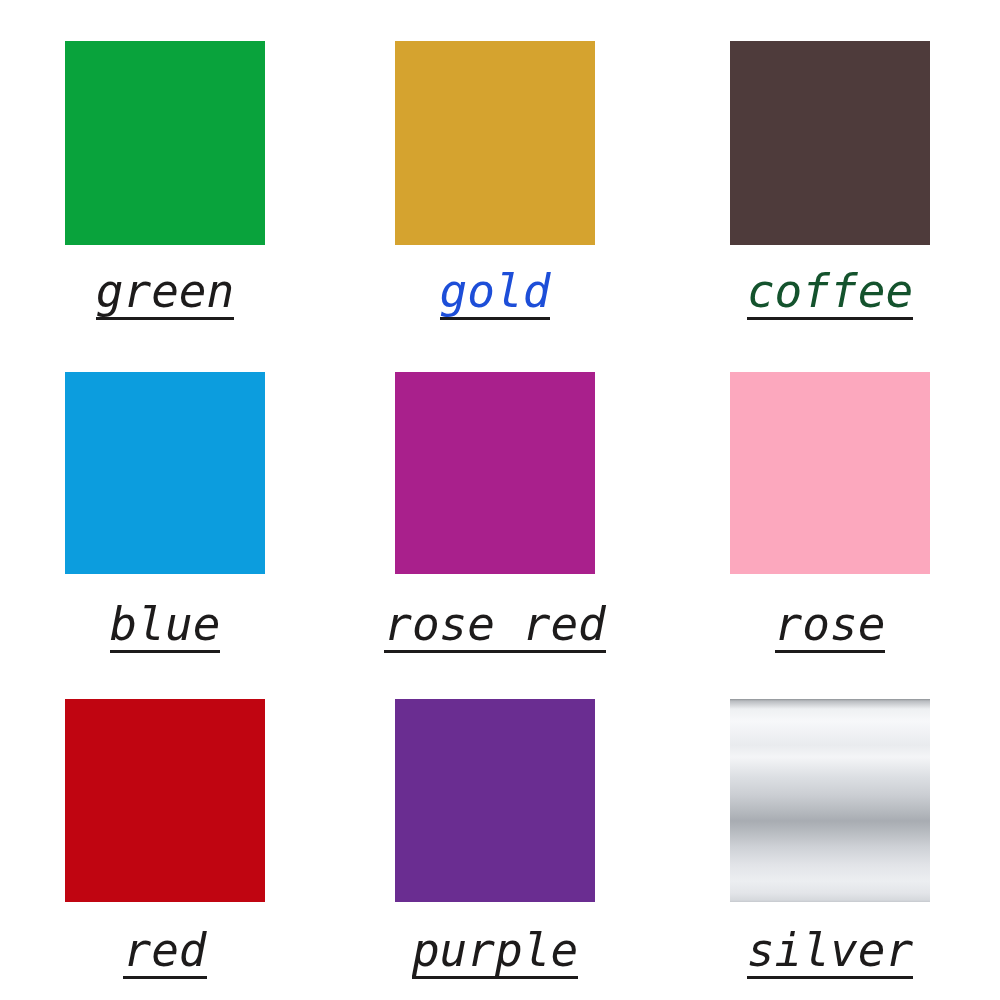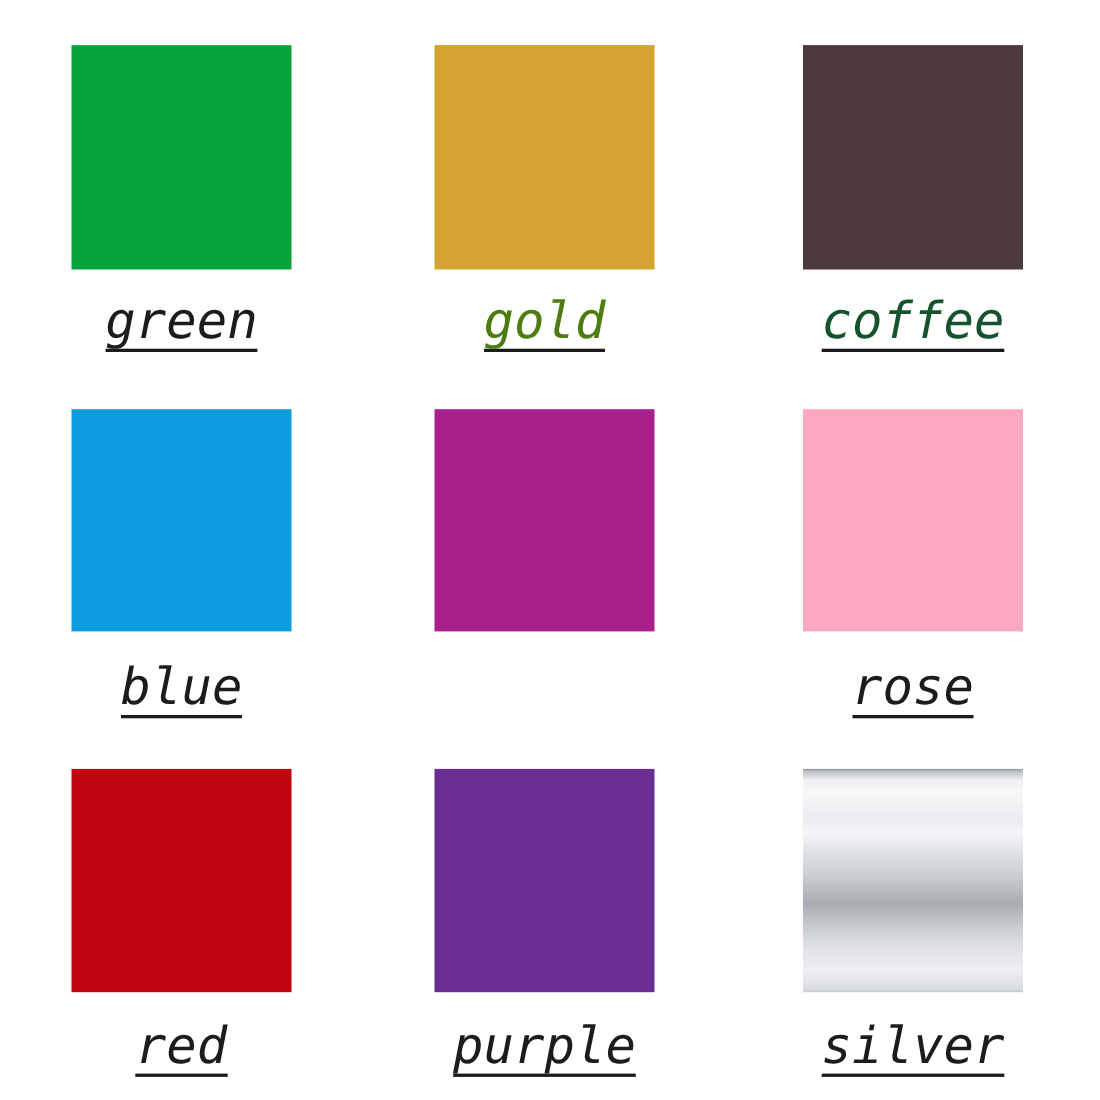--- a/index.html
+++ b/index.html
@@ -101,35 +101,36 @@
 
 <div id="swatch-grid">
 
   <div class="swatch-cell row-1 cell-green">
     <div class="swatch-chip" style="background-color: rgb(9, 163, 60);"></div>
     <span class="swatch-label" style="color: rgb(29, 27, 27); border-bottom-color: rgb(29, 27, 27);">green</span>
   </div>
 
   <div class="swatch-cell row-1 cell-gold">
     <div class="swatch-chip" style="background-color: rgb(213, 163, 47);"></div>
-    <span class="swatch-label" style="color: #4d7c0f; border-bottom-color: rgb(29, 27, 27);">gold</span>
+    <span class="swatch-label" style="color: #1d4ed8; border-bottom-color: rgb(29, 27, 27);">gold</span>
   </div>
 
   <div class="swatch-cell row-1 cell-coffee">
     <div class="swatch-chip" style="background-color: rgb(78, 59, 59);"></div>
     <span class="swatch-label" style="color: #14532d; border-bottom-color: rgb(29, 27, 27);">coffee</span>
   </div>
 
   <div class="swatch-cell row-2 cell-blue">
     <div class="swatch-chip" style="background-color: rgb(12, 157, 222);"></div>
     <span class="swatch-label" style="color: rgb(29, 27, 27); border-bottom-color: rgb(29, 27, 27);">blue</span>
   </div>
 
   <div class="swatch-cell row-2 cell-rose-red">
     <div class="swatch-chip" style="background-color: rgb(169, 32, 140);"></div>
+    <span class="swatch-label" style="color: rgb(29, 27, 27); border-bottom-color: rgb(29, 27, 27);">rose red</span>
   </div>
 
   <div class="swatch-cell row-2 cell-pink">
     <div class="swatch-chip" style="background-color: rgb(252, 168, 190);"></div>
     <span class="swatch-label" style="color: rgb(29, 27, 27); border-bottom-color: rgb(29, 27, 27);">rose</span>
   </div>
 
   <div class="swatch-cell row-3 cell-red">
     <div class="swatch-chip" style="background-color: rgb(192, 5, 17);"></div>
     <span class="swatch-label" style="color: rgb(29, 27, 27); border-bottom-color: rgb(29, 27, 27); text-align: center;">red</span>

